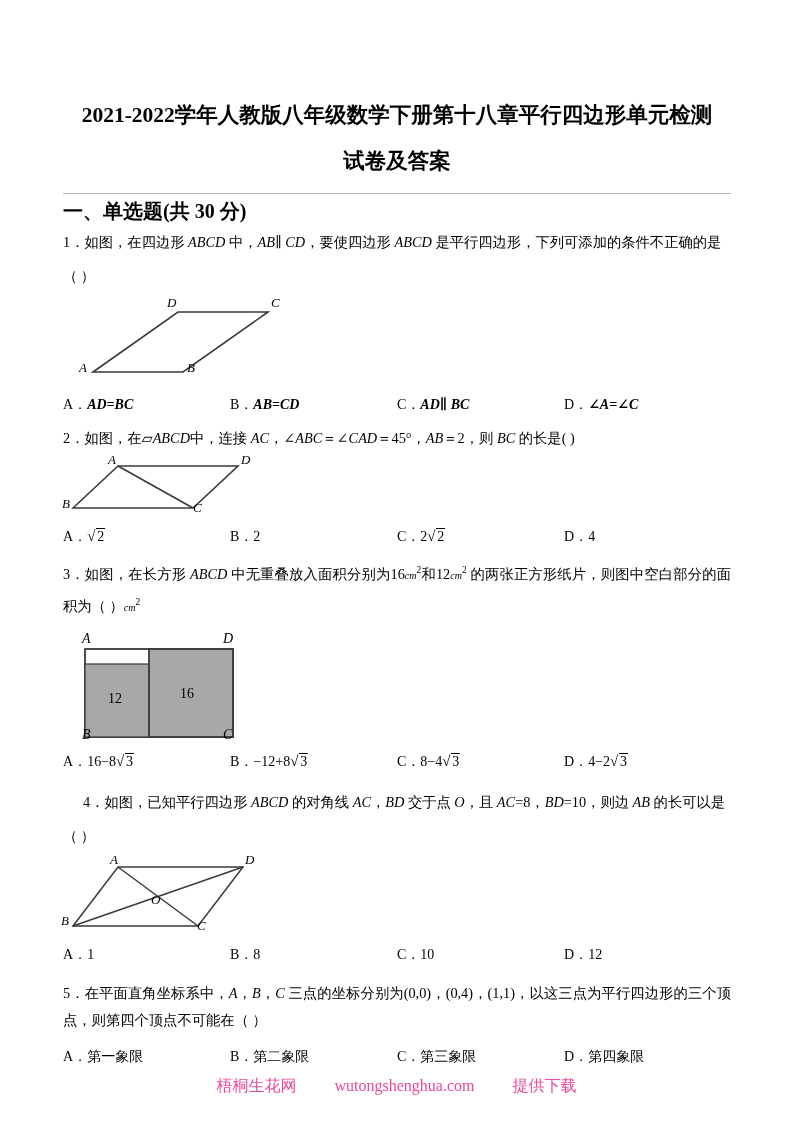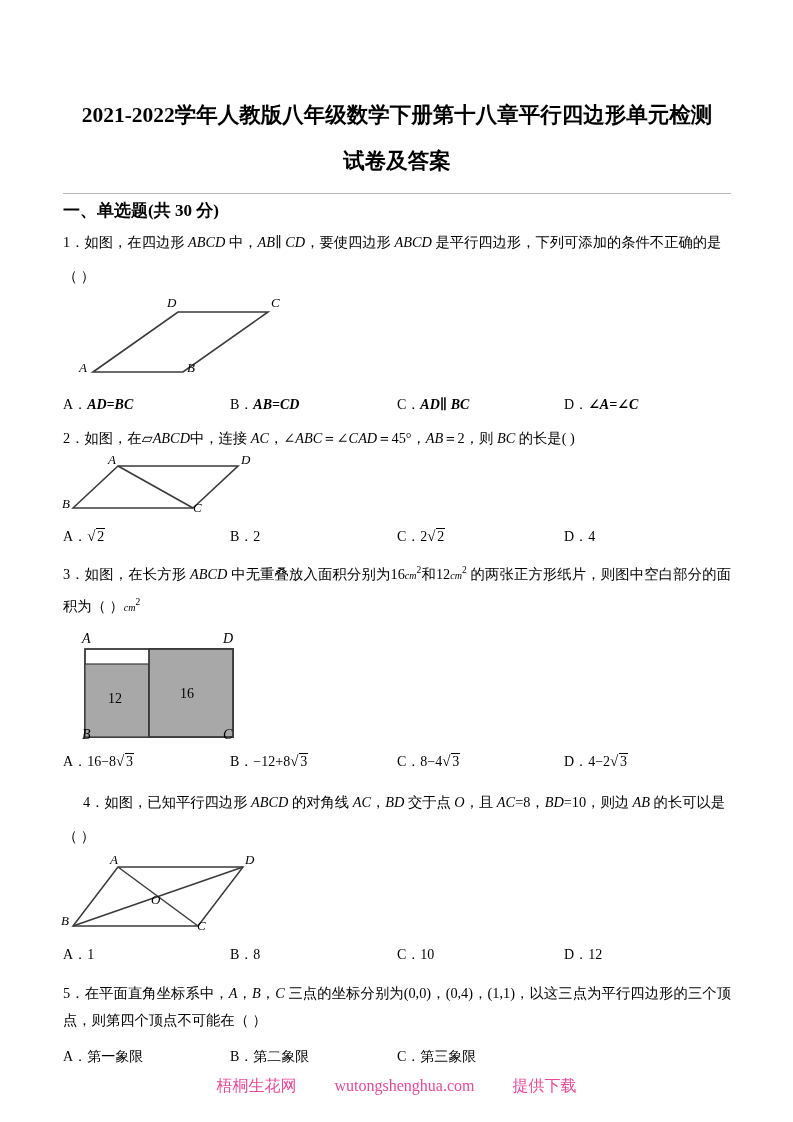--- a/index.html
+++ b/index.html
@@ -42,21 +42,21 @@
     line-height: 34px;
     margin-top: 12px;
   }
   .rule {
     border: none;
     border-top: 1px solid #b8b8b8;
     margin: 15px 0 6px 0;
     height: 0;
   }
   .section-head {
-    font-size: 17px;
+    font-size: 20px;
     font-weight: bold;
     margin: 0 0 6px 0;
     line-height: 22px;
   }
   .q {
     font-size: 14.3px;
     line-height: 27px;
     margin-top: 7px;
     text-align: justify;
   }
@@ -235,20 +235,21 @@
     </div>
 
     <div class="q" style="margin-top:12px;">
       <span>5．</span><span>在平面直角坐标系中，</span><span class="it">A</span><span>，</span><span class="it">B</span><span>，</span><span class="it">C</span><span> 三点的坐标分别为</span><span>(0,0)</span><span>，</span><span>(0,4)</span><span>，</span><span>(1,1)</span><span>，以这三点为平行四边形的三个顶点，则第四个顶点不可能在（                    ）</span>
     </div>
 
     <div class="opts" style="margin-top:10px;">
       <div class="opt"><span class="lbl">A．</span><span>第一象限</span></div>
       <div class="opt"><span class="lbl">B．</span><span>第二象限</span></div>
       <div class="opt"><span class="lbl">C．</span><span>第三象限</span></div>
+      <div class="opt"><span class="lbl">D．</span><span>第四象限</span></div>
     </div>
 
   </div>
 
   <div class="footer">
     <span>梧桐生花网</span><span class="gap"></span><span>wutongshenghua.com</span><span class="gap"></span><span>提供下载</span>
   </div>
 </div>
 
 </body></html>

